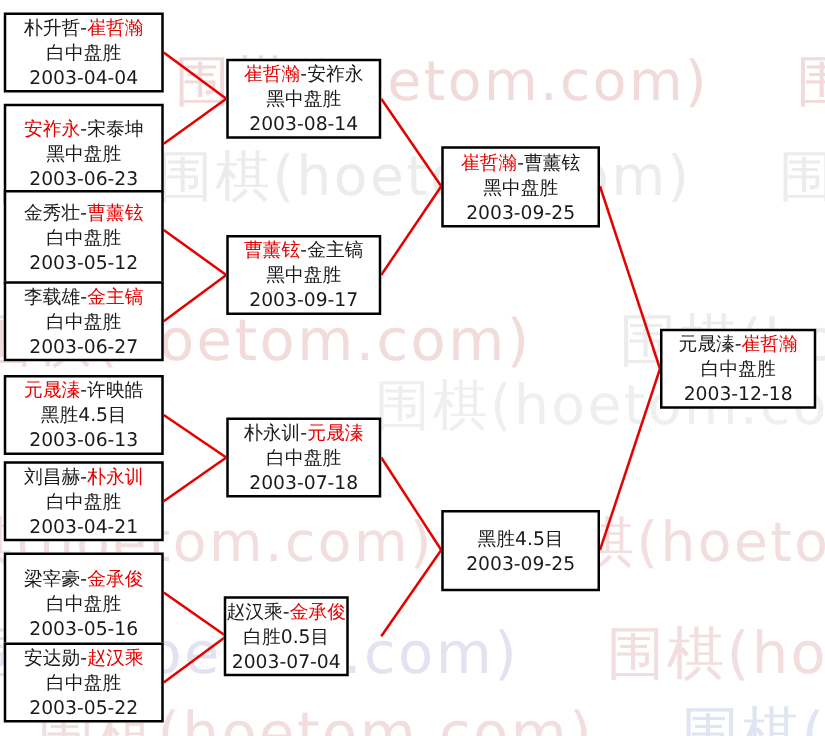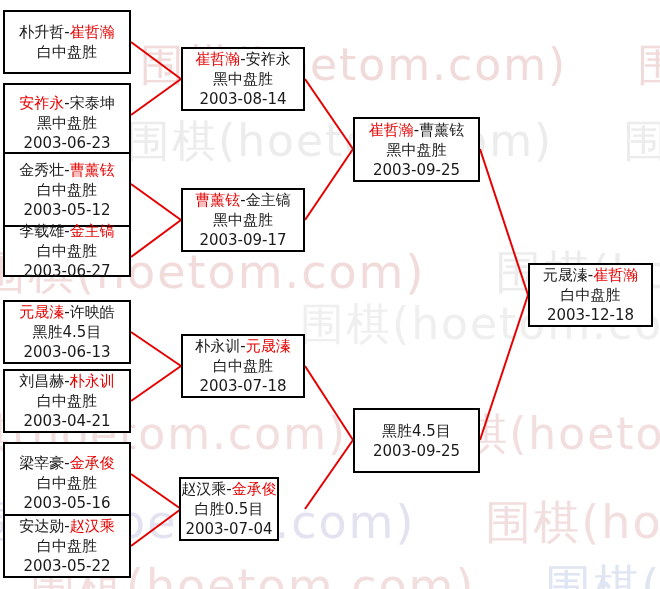--- a/index.html
+++ b/index.html
@@ -100,32 +100,33 @@
     <line class="connector" x1="305" y1="220" x2="353" y2="149"></line>
     <line class="connector" x1="305" y1="366" x2="353" y2="440"></line>
     <line class="connector" x1="305" y1="509" x2="353" y2="440"></line>
     <line class="connector" x1="480" y1="149" x2="528" y2="295"></line>
     <line class="connector" x1="480" y1="440" x2="528" y2="295"></line>
   </svg>
 
   <div class="match-box" style="left:3px;top:10px;width:128px;height:64px">
     <div class="names"><span class="p1">朴升哲</span><span class="dash">-</span><span class="p2 winner">崔哲瀚</span></div>
     <div class="result">白中盘胜</div>
+    <div class="date">2003-04-04</div>
   </div>
   <div class="match-box" style="left:3px;top:83px;width:128px;height:80px">
     <div class="names"><span class="p1 winner">安祚永</span><span class="dash">-</span><span class="p2">宋泰坤</span></div>
     <div class="result">黑中盘胜</div>
     <div class="date">2003-06-23</div>
   </div>
   <div class="match-box" style="left:3px;top:152px;width:128px;height:76px">
     <div class="names"><span class="p1">金秀壮</span><span class="dash">-</span><span class="p2 winner">曹薰铉</span></div>
     <div class="result">白中盘胜</div>
     <div class="date">2003-05-12</div>
   </div>
-  <div class="match-box" style="left:3px;top:225px;width:128px;height:52px">
+  <div class="match-box" style="left:3px;top:225px;width:128px;height:64px">
     <div class="names"><span class="p1">李载雄</span><span class="dash">-</span><span class="p2 winner">金主镐</span></div>
     <div class="result">白中盘胜</div>
     <div class="date">2003-06-27</div>
   </div>
   <div class="match-box" style="left:3px;top:300px;width:128px;height:64px">
     <div class="names"><span class="p1 winner">元晟溱</span><span class="dash">-</span><span class="p2">许映皓</span></div>
     <div class="result">黑胜4.5目</div>
     <div class="date">2003-06-13</div>
   </div>
   <div class="match-box" style="left:3px;top:369px;width:128px;height:64px">

